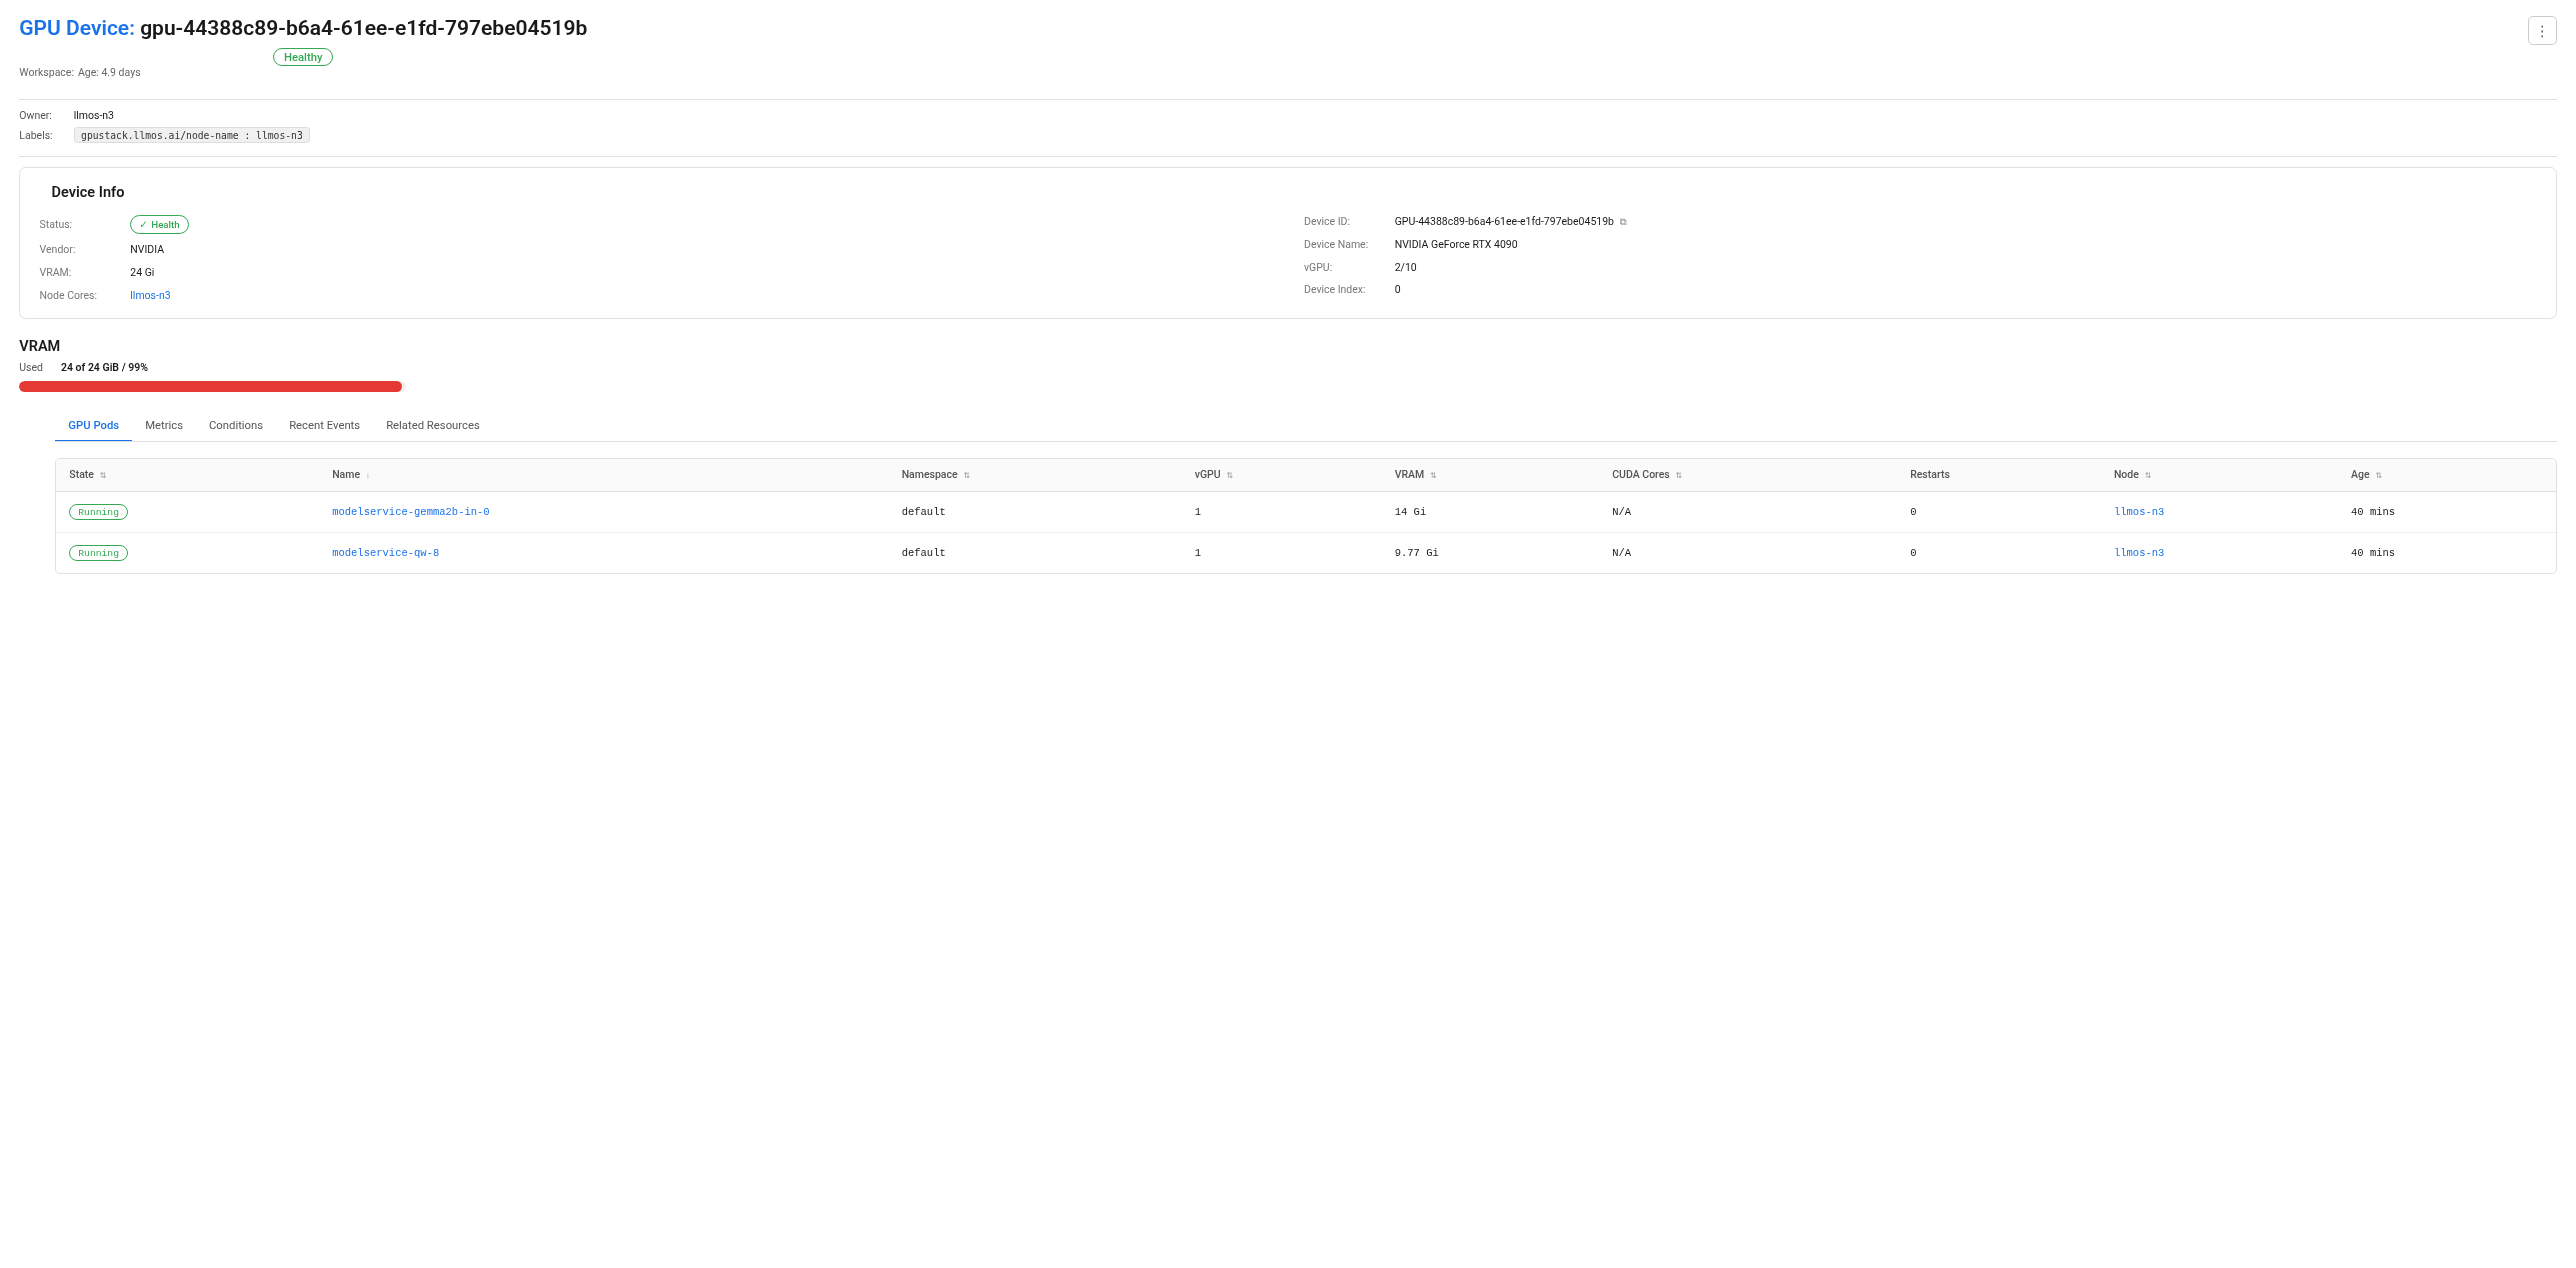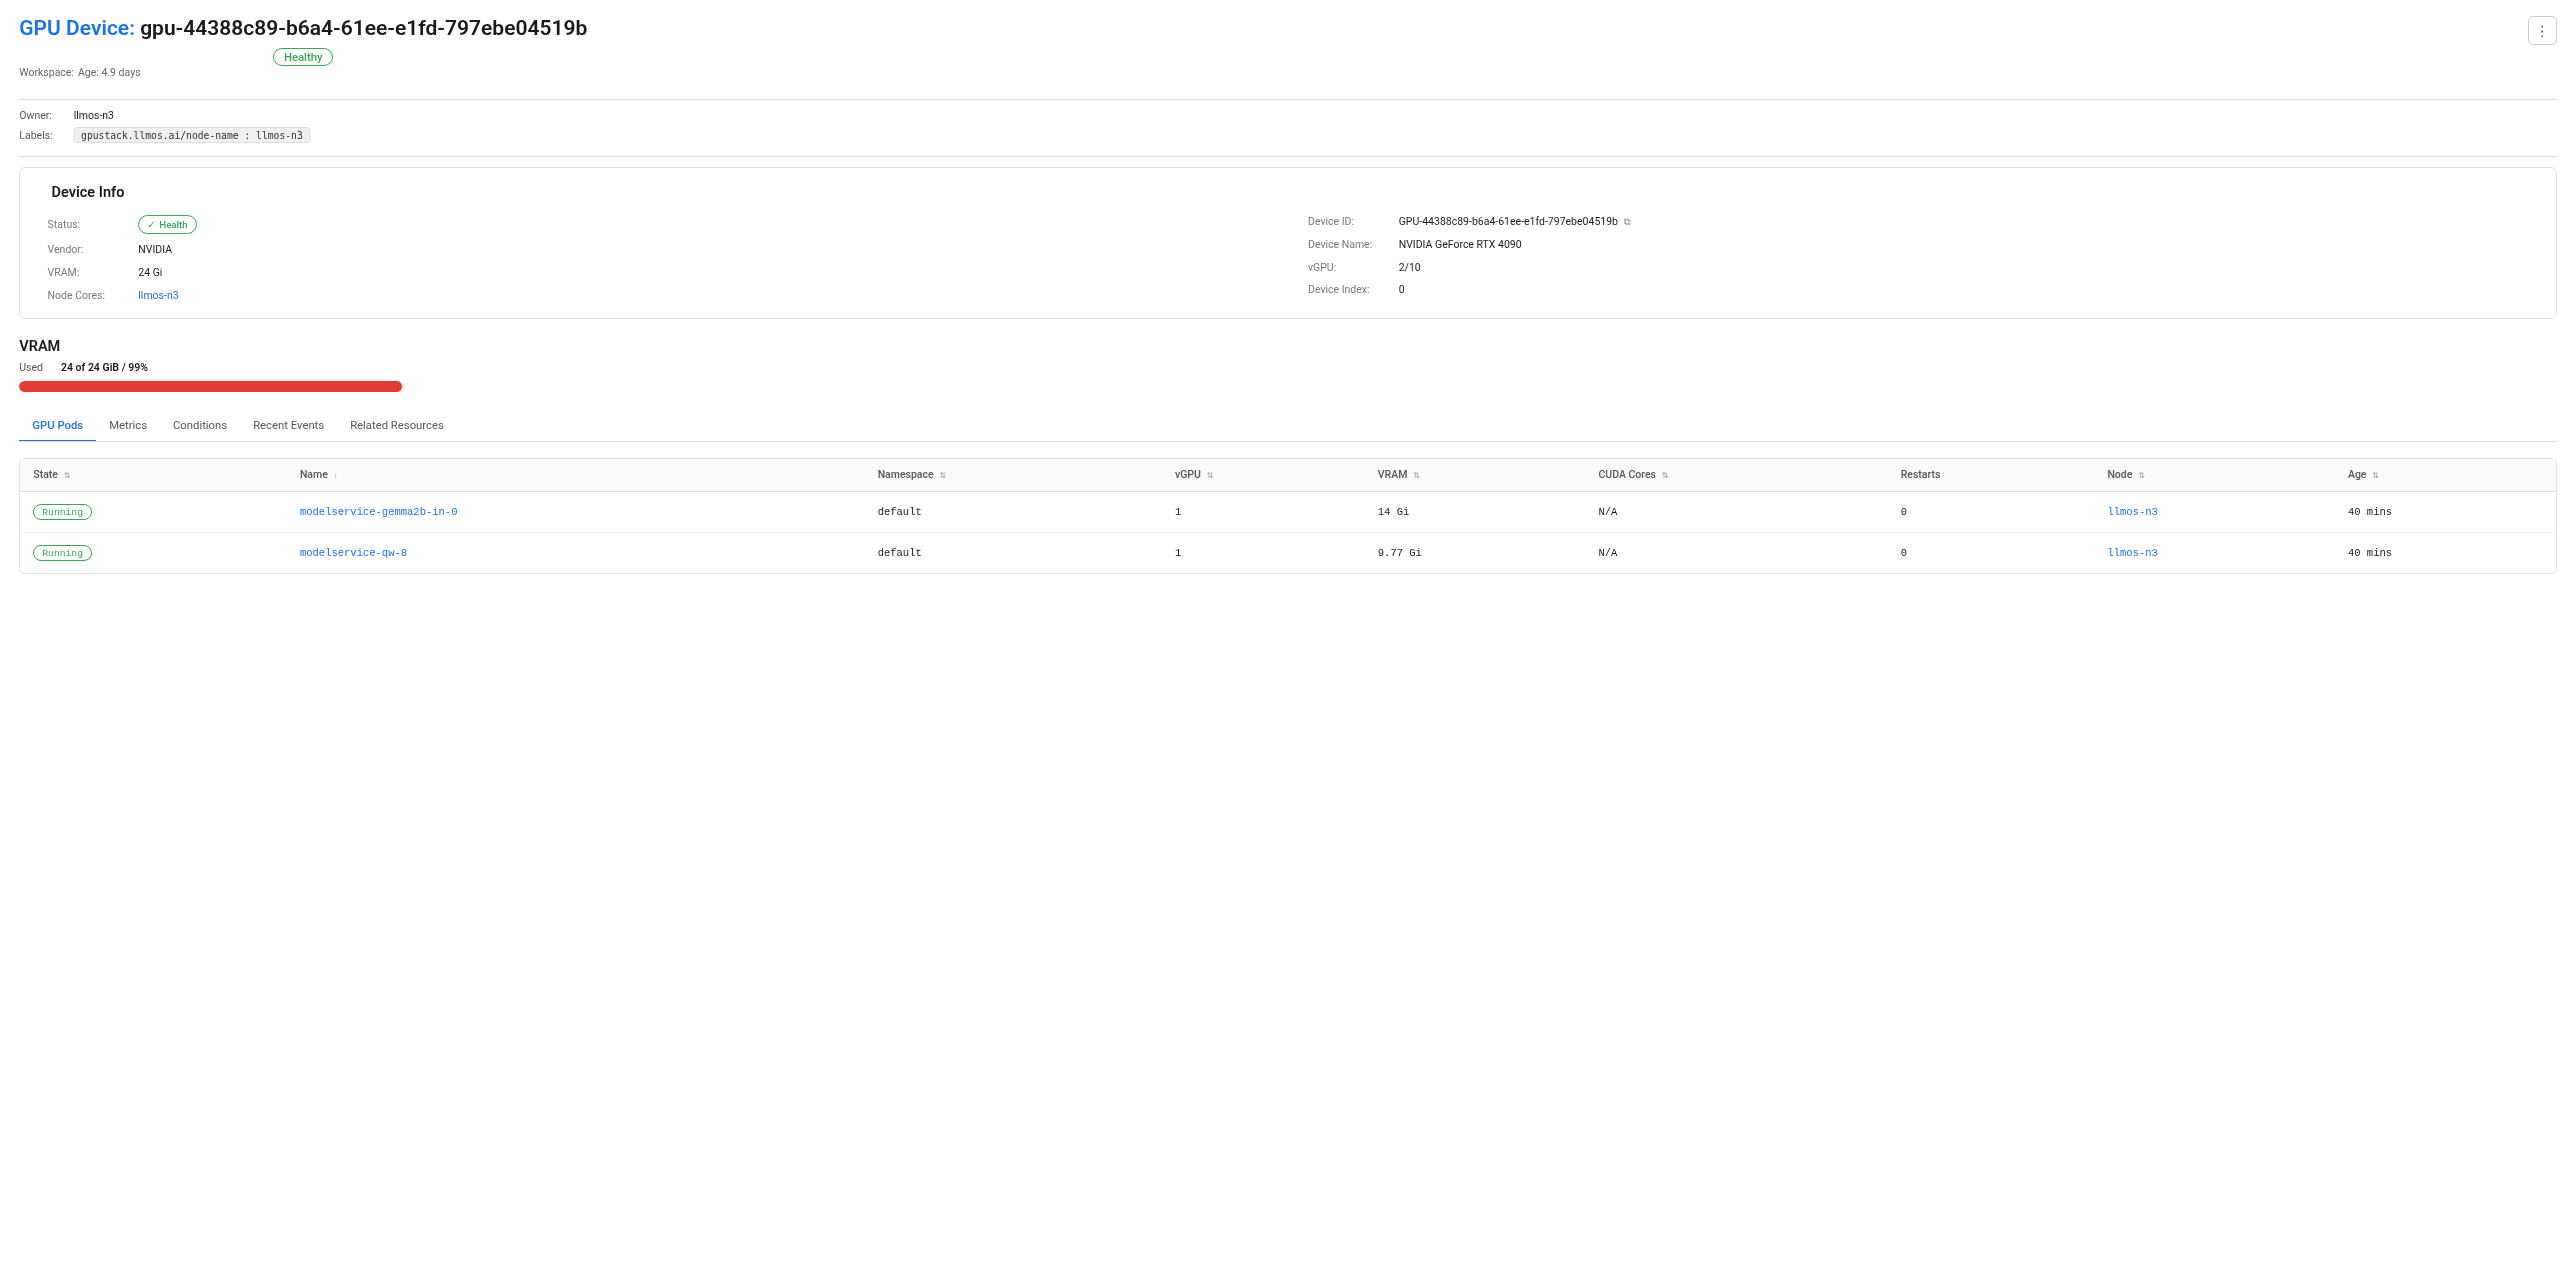--- a/index.html
+++ b/index.html
@@ -111,21 +111,20 @@
     .card-title {
       font-size: 14.5px;
       font-weight: 600;
       margin-bottom: 14.5px;
       padding-left: 12px;
     }
     .device-info-grid {
       display: grid;
       grid-template-columns: 1fr 1fr;
       gap: 29px 32px;
-      margin-left: 8px;
     }
     .info-row {
       display: flex;
       align-items: center;
       gap: 9.7px;
     }
     .info-label {
       color: #777;
       min-width: 81px;
       font-size: 10.5px;
@@ -195,20 +194,21 @@
     }
     .vram-bar-fill {
       height: 100%;
       background: #e53935;
       border-radius: 5.6px;
     }
 
     
     .tabs-section {
       margin-bottom: 0;
+      margin-left: 36px;
     }
     .tabs-bar {
       display: flex;
       border-bottom: 0.8px solid #e0e0e0;
       margin-bottom: 16px;
       gap: 0;
     }
     .tab {
       padding: 8px 13px;
       font-size: 11.3px;

